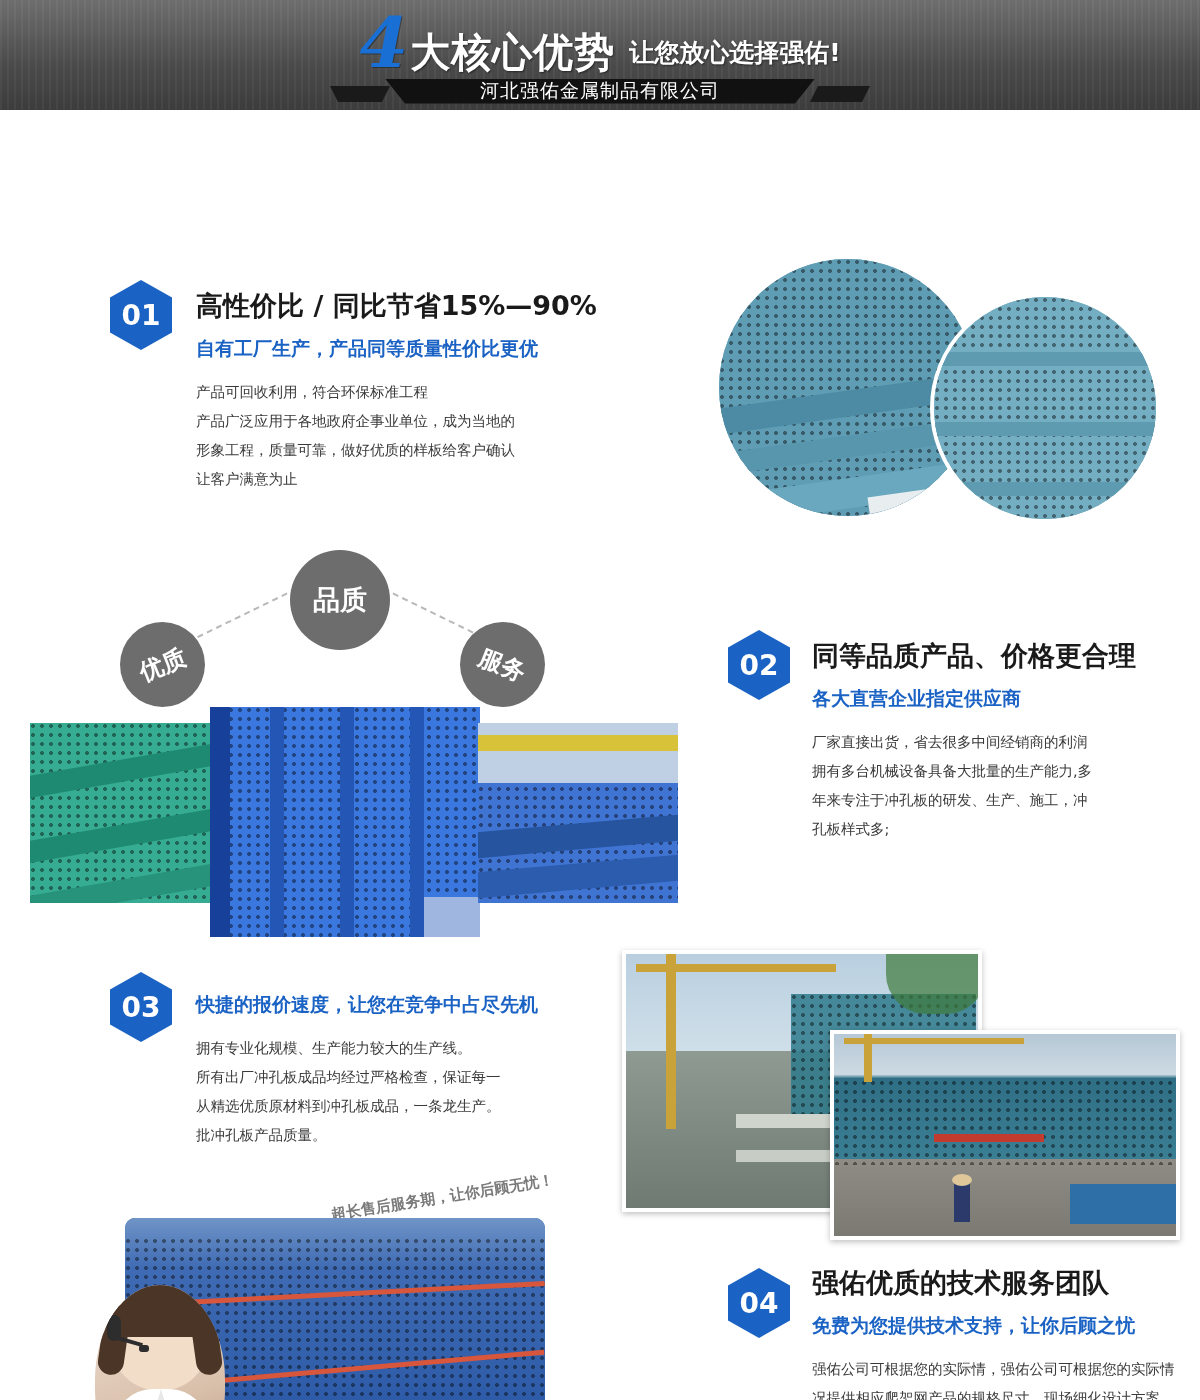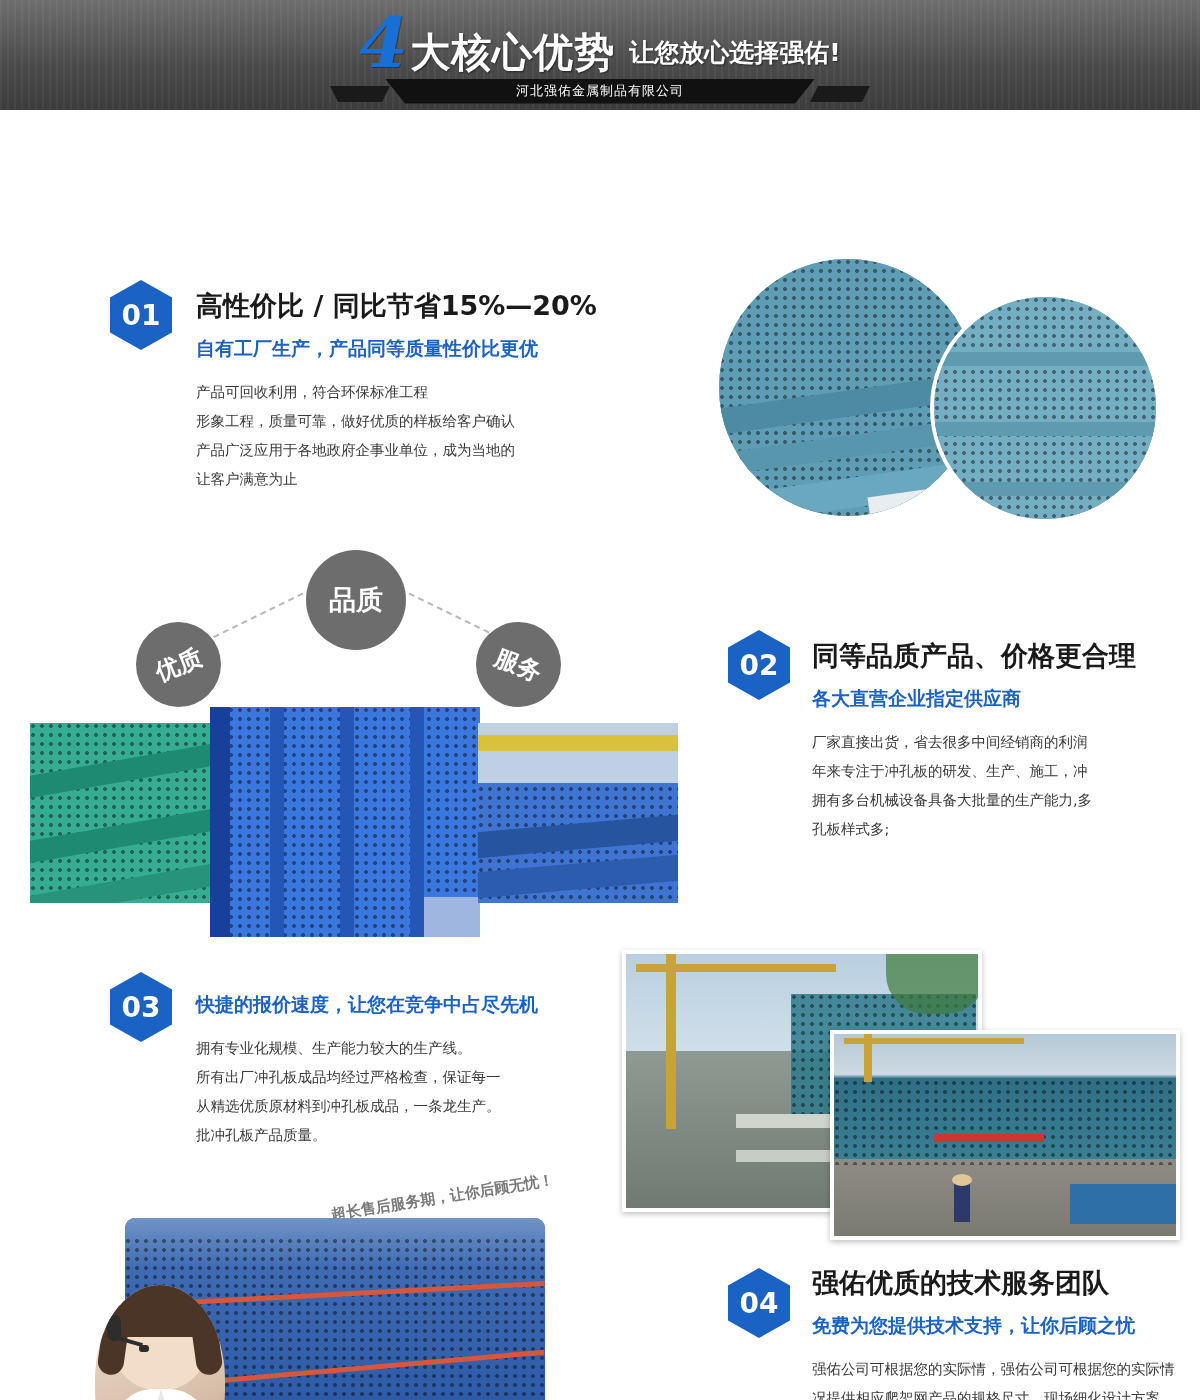--- a/index.html
+++ b/index.html
@@ -58,21 +58,21 @@
     display: flex; align-items: center; justify-content: center;
   }
   .head-bar:before {
     content: ""; position: absolute; left: 0; top: 0;
     width: 430px; height: 25px;
     background: #111111;
     clip-path: polygon(0 0, 430px 0, 410px 25px, 20px 25px);
   }
   .head-bar span {
     position: relative; z-index: 2;
-    color: #ffffff; font-size: 13px; letter-spacing: 1px;
+    color: #ffffff; font-size: 19px; letter-spacing: 1px;
   }
   .head-wing-l, .head-wing-r {
     position: absolute; top: 86px; height: 16px; background: #1a1a1a;
   }
   .head-wing-l { left: 330px; width: 60px; clip-path: polygon(0 0, 60px 0, 52px 16px, 8px 16px); }
   .head-wing-r { right: 330px; width: 60px; clip-path: polygon(8px 0, 60px 0, 52px 16px, 0 16px); }
 
   
   .stage { position: relative; width: 1200px; height: 1290px; }
 
@@ -166,47 +166,47 @@
   <div class="head-wing-l"></div>
   <div class="head-wing-r"></div>
 </div>
 
 <div class="stage">
 
   <div class="num-hex" style="left:110px; top:170px;">
     <span>01</span>
   </div>
   <div class="block" style="left:196px; top:178px; width:520px;">
-    <div class="title1">高性价比 / 同比节省15%—20%</div>
+    <div class="title1">高性价比 / 同比节省15%—90%</div>
     <div class="title2">自有工厂生产，产品同等质量性价比更优</div>
     <div class="body-text">
       <div>产品可回收利用，符合环保标准工程</div>
+      <div>产品广泛应用于各地政府企事业单位，成为当地的</div>
       <div>形象工程，质量可靠，做好优质的样板给客户确认</div>
-      <div>产品广泛应用于各地政府企事业单位，成为当地的</div>
       <div>让客户满意为止</div>
     </div>
   </div>
 
   <div class="img" style="left:715px; top:145px; width:460px; height:310px;">
     <div class="circ circ-a">
       <div class="circ-inner perf" style="background-color:#5f9db5;"></div>
       <div style="position:absolute; left:-10px; top:130px; width:300px; height:26px; background:#4d8ba4; transform:rotate(-8deg);"></div>
       <div style="position:absolute; left:-10px; top:175px; width:300px; height:22px; background:#5896ae; transform:rotate(-8deg);"></div>
       <div style="position:absolute; left:10px; top:215px; width:300px; height:30px; background:#6aa8bf; transform:rotate(-8deg);"></div>
       <div style="position:absolute; left:150px; top:230px; width:120px; height:30px; background:#e8edef; transform:rotate(-8deg);"></div>
     </div>
     <div class="circ circ-b">
       <div class="circ-inner perf" style="background-color:#74aec2;"></div>
       <div style="position:absolute; left:0; top:55px; width:240px; height:14px; background:#5e9bb1;"></div>
       <div style="position:absolute; left:0; top:125px; width:240px; height:14px; background:#5e9bb1;"></div>
       <div style="position:absolute; left:0; top:185px; width:240px; height:14px; background:#5e9bb1;"></div>
     </div>
   </div>
 
-  <div class="block" style="left:126px; top:440px; width:470px; height:160px;">
+  <div class="block" style="left:110px; top:440px; width:470px; height:160px;">
     <div class="dashline" style="left:82px; top:62px; width:110px; transform:rotate(-26deg);"></div>
     <div class="dashline" style="left:268px; top:62px; width:110px; transform:rotate(26deg);"></div>
     <div class="bubble b-mid" style="left:180px; top:0px;">
       <span>品质</span>
     </div>
     <div class="bubble b-side" style="left:10px; top:72px; transform:rotate(-22deg);">
       <span>优质</span>
     </div>
     <div class="bubble b-side" style="left:350px; top:72px; transform:rotate(22deg);">
       <span>服务</span>
@@ -238,22 +238,22 @@
   </div>
 
   <div class="num-hex" style="left:728px; top:520px;">
     <span>02</span>
   </div>
   <div class="block" style="left:812px; top:528px; width:380px;">
     <div class="title1">同等品质产品、价格更合理</div>
     <div class="title2">各大直营企业指定供应商</div>
     <div class="body-text">
       <div>厂家直接出货，省去很多中间经销商的利润</div>
+      <div>拥有多台机械设备具备大批量的生产能力,多</div>
       <div>年来专注于冲孔板的研发、生产、施工，冲</div>
-      <div>拥有多台机械设备具备大批量的生产能力,多</div>
       <div>孔板样式多;</div>
     </div>
   </div>
 
   <div class="num-hex" style="left:110px; top:862px;text-align:right;">
     <span>03</span>
   </div>
   <div class="block" style="left:196px; top:870px; width:420px;">
     <div class="title2">快捷的报价速度，让您在竞争中占尽先机</div>
     <div class="body-text">

